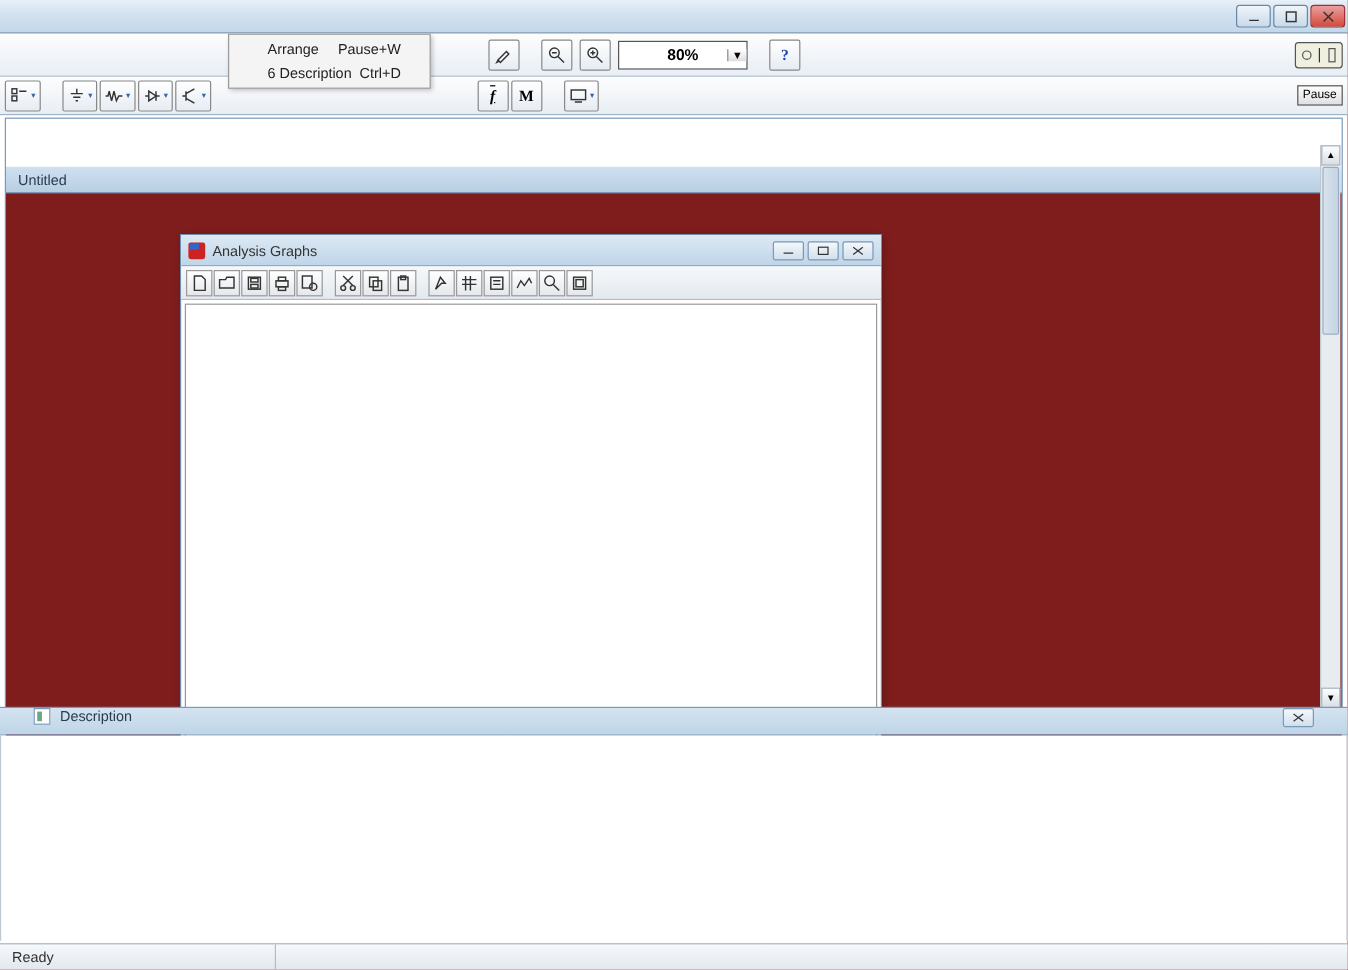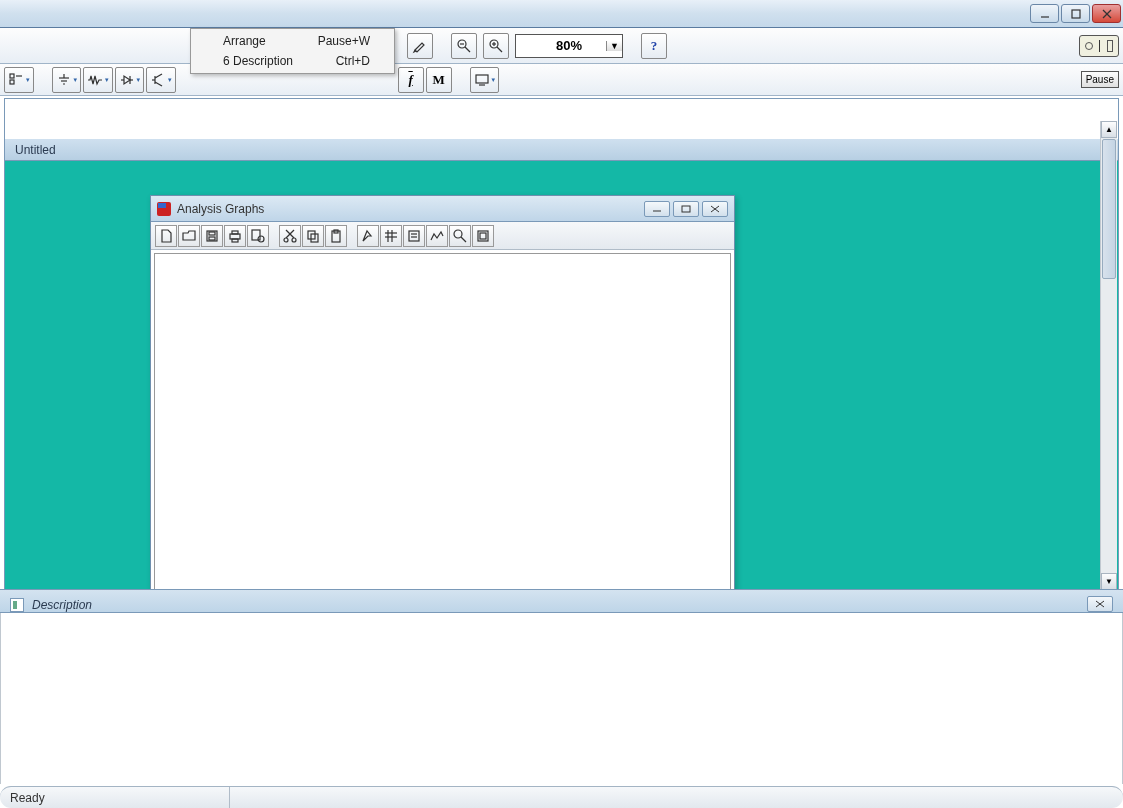--- a/index.html
+++ b/index.html
@@ -57,21 +57,21 @@
   font-size:10px; padding:0 2px;
 }
 .pause-btn {
   border:1px solid #555; background:linear-gradient(#fdfdfd,#e0e0e0);
   font-size:10px; padding:2px 4px; cursor:pointer;
 }
 
 
 .dropdown {
   position: absolute; top: 0; left: 190px; z-index: 100;
-  width: 205px;
+  width: 169px;
   background: #f4f4f4; border:1px solid #999;
   box-shadow: 2px 2px 4px rgba(0,0,0,.25);
   padding: 2px;
 }
 .dropdown .mitem {
   display:flex; justify-content:space-between; align-items:center;
   padding:3px 22px 3px 30px; font-size:12px; cursor:pointer; color:#222;
 }
 
 
@@ -79,21 +79,21 @@
   background:#fff; border:1px solid #7a99b8;
   margin:2px 4px 0 4px;
   position:relative;
 }
 .mdi-title {
   height:22px; background:linear-gradient(to bottom,#cfe0ef,#b7cfe3);
   color:#2a3a50; font-size:12px; display:flex; align-items:center; padding-left:10px;
   border-bottom:1px solid #7a99b8;
   margin-top:40px;
 }
-.mdi-body { background:#14b8a6; position:relative; }
+.mdi-body { background:#7f1d1d; position:relative; }
 .mdi .vscroll {
   position:absolute; right:1px; top:22px; bottom:1px; width:17px;
   background:#e8ecef; border-left:1px solid #c0c8d0;
 }
 .mdi .vscroll .vbtn { height:17px; background:linear-gradient(#fdfdfd,#d8dfe6); border:1px solid #a8b4c0; display:flex;align-items:center;justify-content:center;font-size:8px; cursor:pointer;}
 .mdi .vscroll .vbtn.bottom { position:absolute; bottom:0; left:0; right:0;}
 .mdi .vscroll .thumb { position:absolute; left:1px; right:1px; top:18px; height:140px; background:linear-gradient(to right,#d8e2ec,#c4d4e4); border:1px solid #98acbf; border-radius:2px;}
 
 
 .subwin {
@@ -122,32 +122,32 @@
 .subwin .sw-body { border:1px solid #999; margin:3px; height:373px; background:#fff;}
 
 
 .descpanel {
   position:absolute; left:0; right:0; bottom:24px; height:195px;
   display:flex; flex-direction:column;
 }
 .descpanel .dp-title {
   height:24px; background:linear-gradient(to bottom,#d4e3f0,#bed5e8);
   border-top:1px solid #7a99b8; border-bottom:1px solid #7a99b8;
-  display:flex; align-items:flex-end; padding:0 10px; font-size:12px; color:#2a3a50;font-style:italic;
+  display:flex; align-items:flex-start; padding:0 28px; font-size:12px; color:#2a3a50;
 }
 .descpanel .dp-title .dp-icon { width:14px; height:14px; margin-right:8px; border:1px solid #7a99b8; background:#fff; position:relative;}
 .descpanel .dp-title .dp-icon::after{content:""; position:absolute; left:2px; top:2px; width:4px; height:8px; background:#6a8;}
 .descpanel .dp-title .dp-close { margin-left:auto; width:26px; height:16px; border:1px solid #7a99b8; border-radius:2px; background:linear-gradient(#f4f8fb,#d2e0ec); display:flex;align-items:center;justify-content:center; cursor:pointer;}
 .descpanel .dp-body { flex:1; background:#fff; border-left:1px solid #c0c8d0; border-right:1px solid #c0c8d0;}
 
 
 .statusbar {
   position:absolute; left:0; right:0; bottom:0; height:22px;
   background:linear-gradient(#f6f8fa,#e2e8ee); border-top:1px solid #a4b4c4;
-  display:flex; align-items:center; font-size:12px; color:#333;border-radius:11px;
+  display:flex; align-items:center; font-size:12px; color:#333;
 }
 .statusbar .cell { padding:0 10px; border-right:1px solid #b0bcc8; height:100%; display:flex; align-items:center;}
 .statusbar .cell.ready { width:230px;}
 .statusbar .cell.temp { width:560px;}
 
 
 .ic { width:16px; height:16px; }
 .ic path, .ic line, .ic rect, .ic circle, .ic polyline { stroke:#333; stroke-width:1.2; fill:none; }
 .bold { font-weight:bold; font-size:13px; font-family:"Times New Roman",serif;}
 </style>

